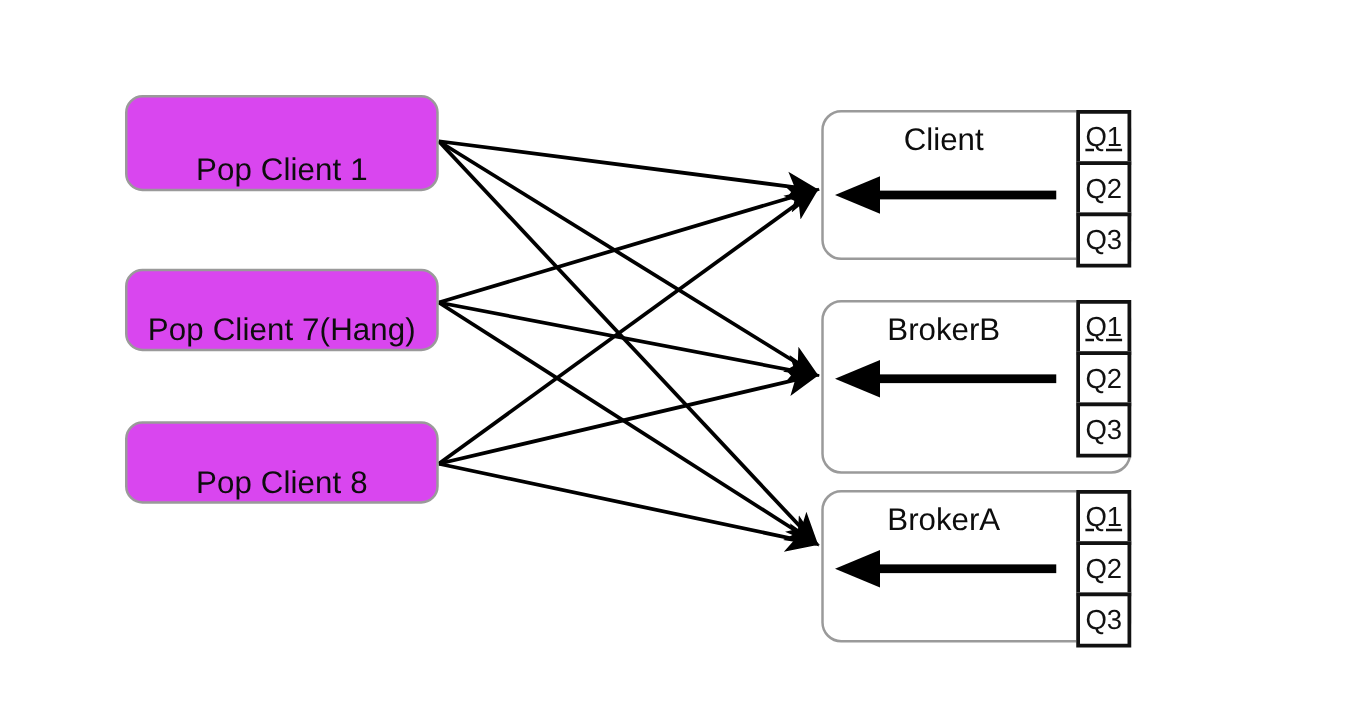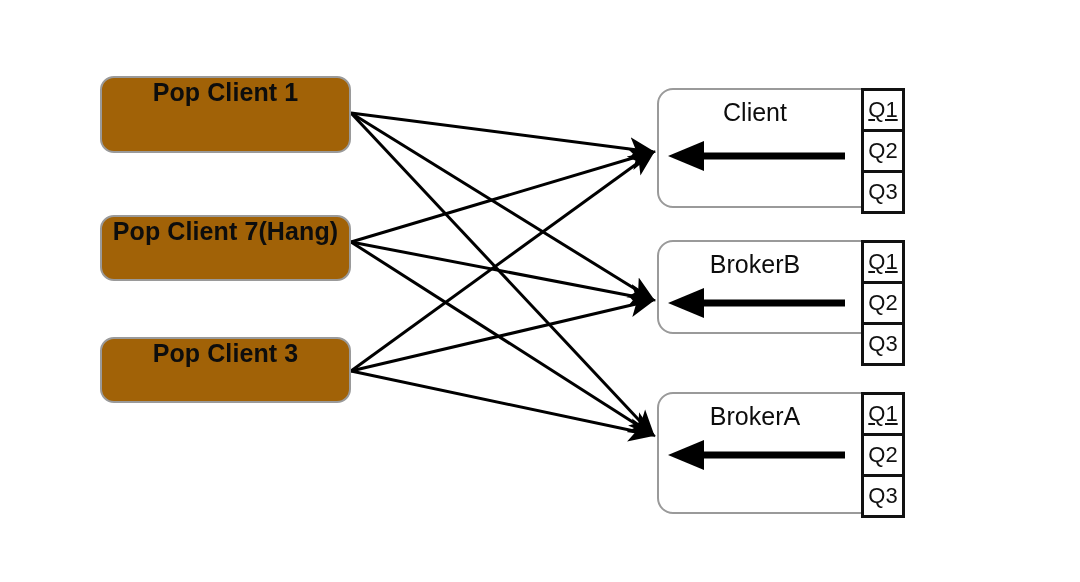--- a/index.html
+++ b/index.html
@@ -14,25 +14,24 @@
     background: #ffffff;
     font-family: "Liberation Sans", sans-serif;
     overflow: hidden;
   }
   
   .client-box {
     position: absolute;
     box-sizing: border-box;
     border: 2px solid #9a9a9a;
     border-radius: 14px;
-    background: #a16207;
+    background: #d946ef;
     display: flex;
-    align-items: flex-start;
+    align-items: flex-end;
     justify-content: center;
-    font-weight: bold;
   }
   .client-label {
     font-size: 25px;
     color: #0d0d0d;
     letter-spacing: 0.1px;
     white-space: nowrap;
   }
   
   .broker-box {
     position: absolute;
@@ -105,34 +104,34 @@
   </svg>
 
   <div id="clients-layer">
       <div class="client-box" style="left: 100px; top: 76px; width: 251px; height: 77px;">
         <span class="client-label">Pop Client 1</span>
       </div>
       <div class="client-box" style="left: 100px; top: 215px; width: 251px; height: 66px;">
         <span class="client-label">Pop Client 7(Hang)</span>
       </div>
       <div class="client-box" style="left: 100px; top: 337px; width: 251px; height: 66px;">
-        <span class="client-label">Pop Client 3</span>
+        <span class="client-label">Pop Client 8</span>
       </div>
     </div>
 
   <div id="brokers-layer">
       <div class="broker-box" style="left: 657px; top: 88px; width: 248px; height: 120px;">
         <div class="broker-label">Client</div>
       </div>
       <div class="queue-stack" style="left: 861px; top: 88px;">
         <div class="queue-cell">Q1</div>
         <div class="queue-cell">Q2</div>
         <div class="queue-cell">Q3</div>
       </div>
-      <div class="broker-box" style="left: 657px; top: 240px; width: 248px; height: 94px;">
+      <div class="broker-box" style="left: 657px; top: 240px; width: 248px; height: 139px;">
         <div class="broker-label">BrokerB</div>
       </div>
       <div class="queue-stack" style="left: 861px; top: 240px;">
         <div class="queue-cell">Q1</div>
         <div class="queue-cell">Q2</div>
         <div class="queue-cell">Q3</div>
       </div>
       <div class="broker-box" style="left: 657px; top: 392px; width: 248px; height: 122px;">
         <div class="broker-label">BrokerA</div>
       </div>

